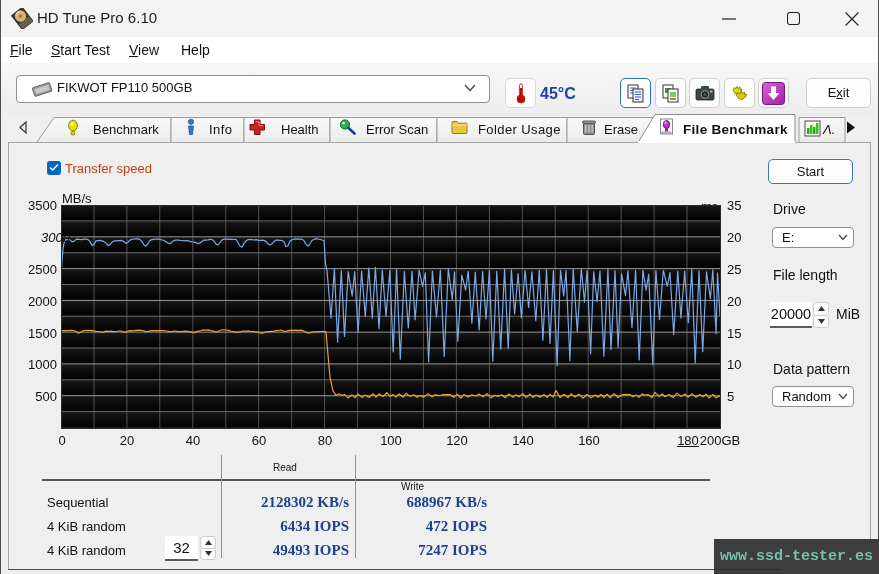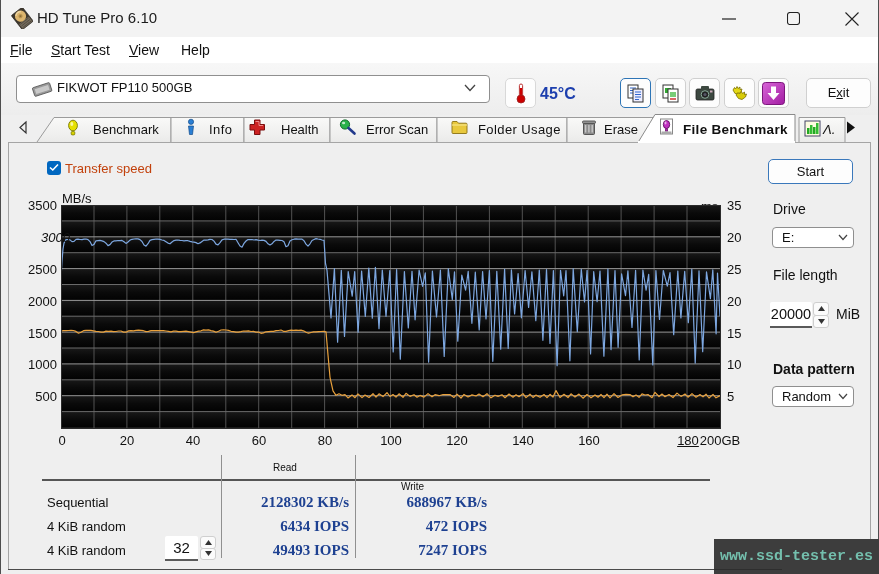--- a/index.html
+++ b/index.html
@@ -377,21 +377,21 @@
         <path d="M0 5 L3.5 0 L7 5 Z" fill="#333"></path>
       </svg>
     </div>
   <div class="spinbtn" style="margin-top:-1px;">
       <svg width="7" height="5">
         <path d="M0 0 L3.5 5 L7 0 Z" fill="#333"></path>
       </svg>
     </div>
 </div>
 <div class="rlabel" style="left:836px;top:306px;font-size:14px;">MiB</div>
-<div class="rlabel" style="top:361px;font-weight:bold;">Data pattern</div>
+<div class="rlabel" style="top:361px;">Data pattern</div>
 <div class="rcombo" style="top:386px;">Random</div>
 <svg class="abs" style="left:838px;top:393px" width="10" height="7">
     <path d="M1 1 L5 5.5 L9 1" fill="none" stroke="#444" stroke-width="1.2"></path>
   </svg>
 
 <div class="reshead" style="left:273px;top:462px;">Read</div>
 <div class="reshead" style="left:401px;top:462px;margin-top:19px;">Write</div>
 <div class="abs" style="left:42px;top:479px;width:668px;height:2px;background:#555;"></div>
 <div class="abs" style="left:221px;top:455px;width:1px;height:103px;background:#909090;"></div>
 <div class="abs" style="left:355px;top:455px;width:1px;height:103px;background:#909090;"></div>

